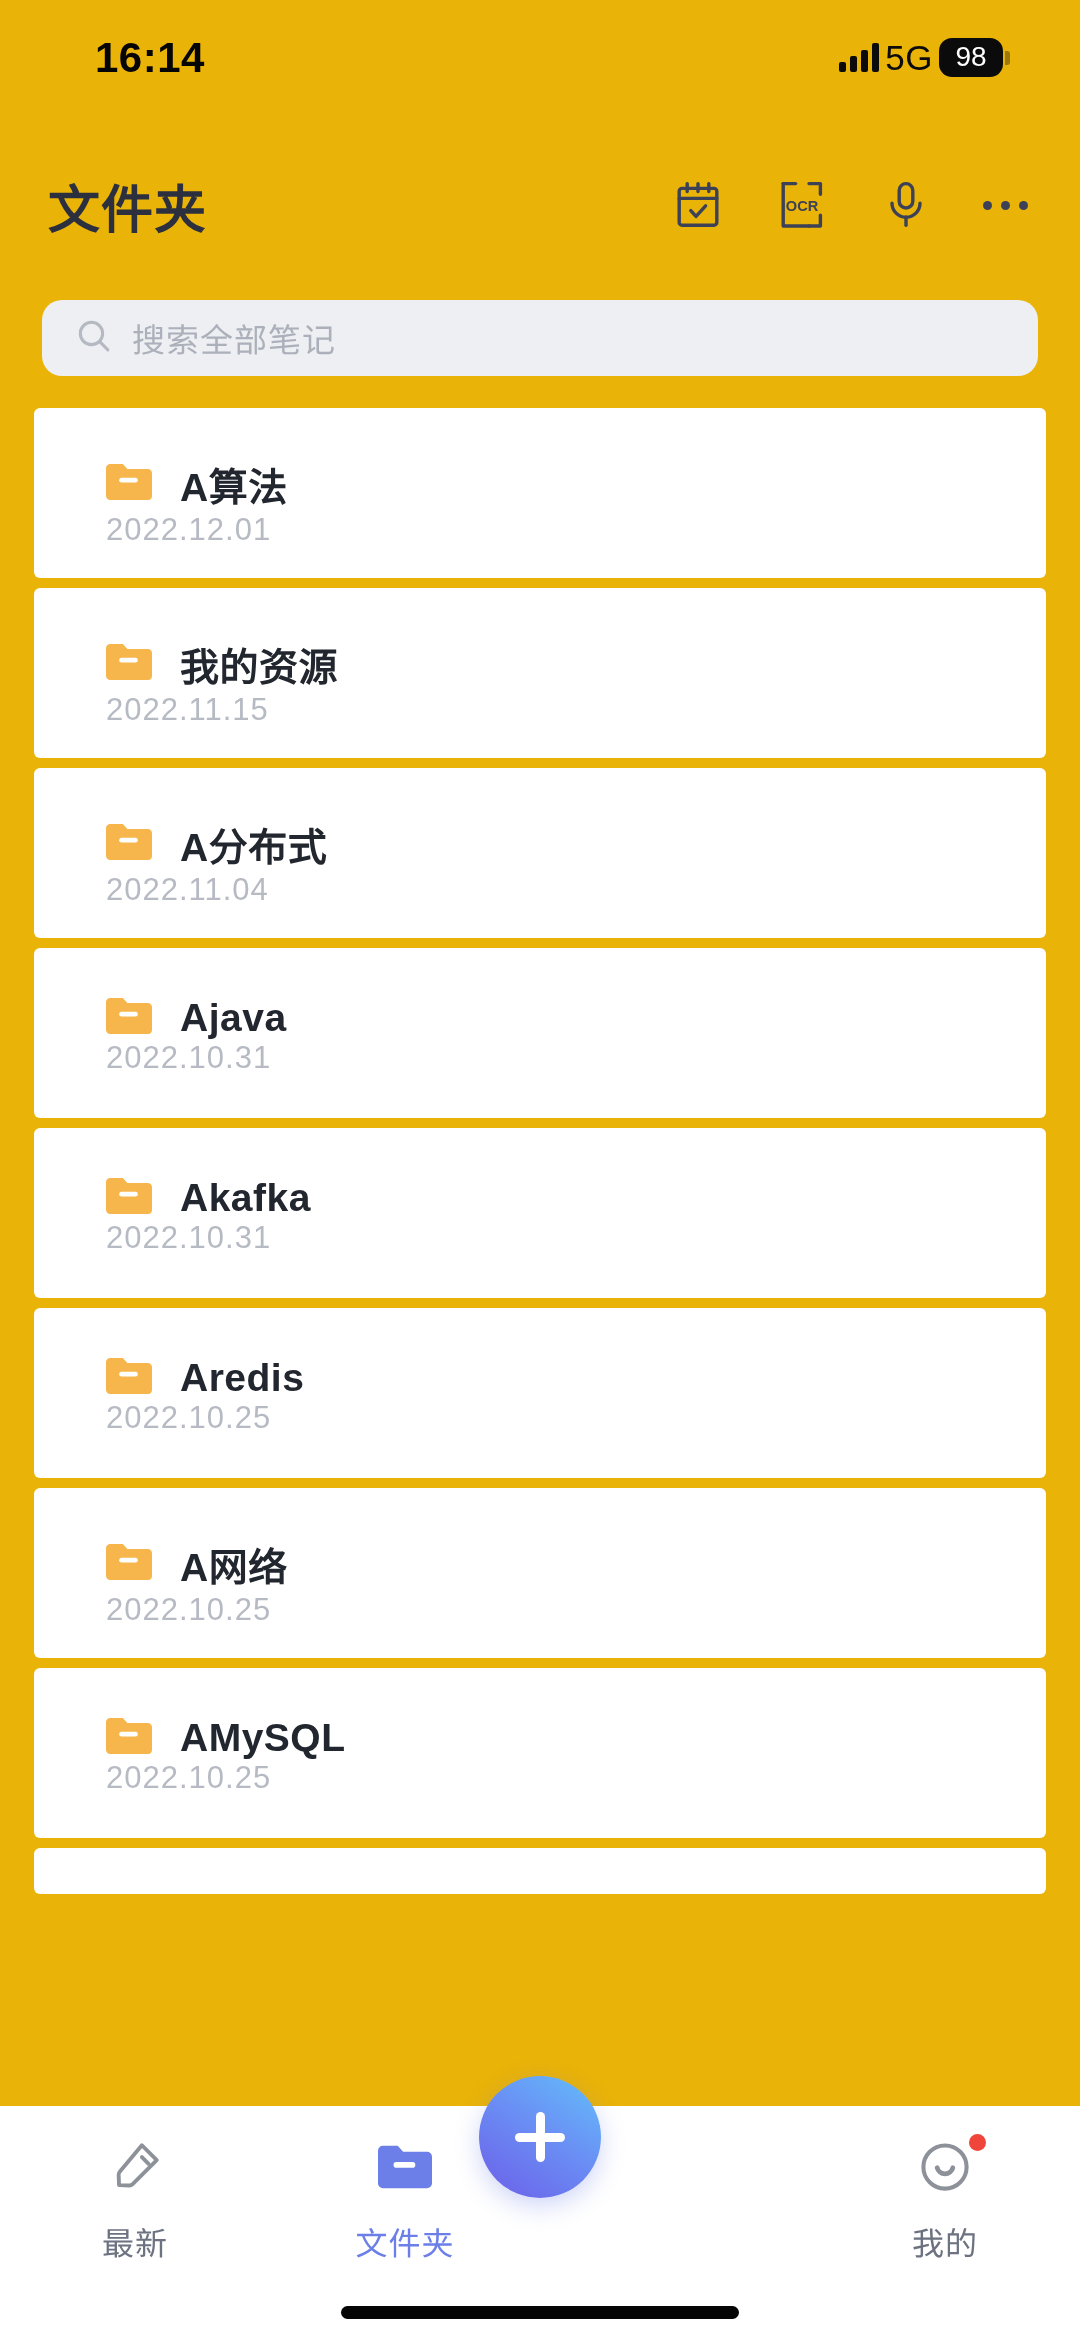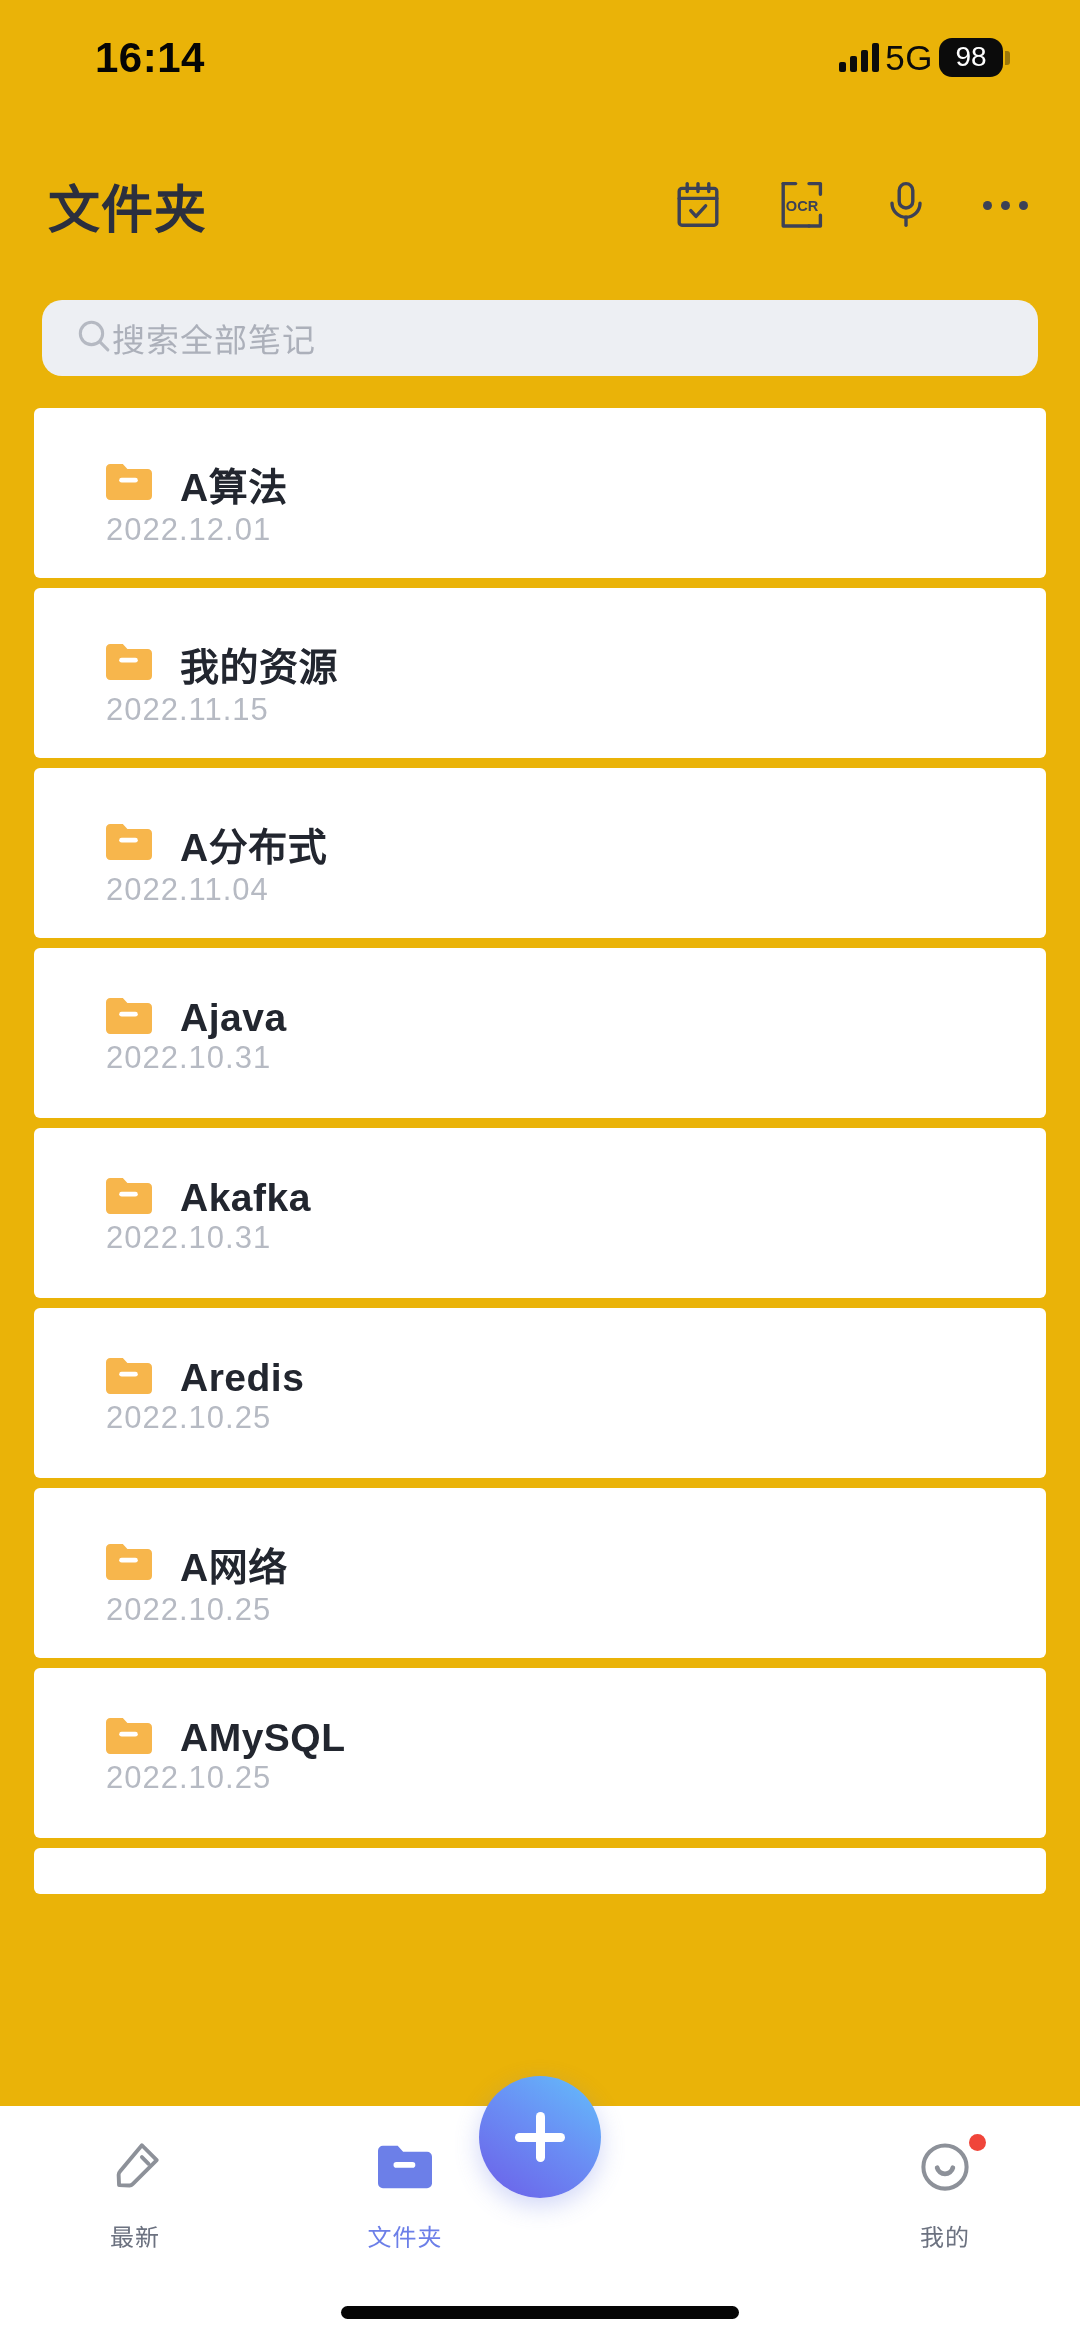--- a/index.html
+++ b/index.html
@@ -46,21 +46,21 @@
   .hdr-icons{ display:flex; align-items:center; gap:50px; }
   .hicon{ width:54px; height:54px; display:flex; align-items:center; justify-content:center; }
   .hicon svg{ display:block; }
   .dots{ display:flex; gap:9px; align-items:center; height:54px; }
   .dots span{ width:9px; height:9px; border-radius:50%; background:#3C4156; }
 
   
   .search{
     position:absolute; top:300px; left:42px; width:996px; height:76px;
     background:#EDEFF3; border-radius:20px;
-    display:flex; align-items:center; padding:0 34px; 
+    display:flex; align-items:center; padding:0 34px; gap:20px;
   }
   .search .mag{ flex:0 0 auto; }
   .search-ph{ font-size:33px; color:#ACB0BA; letter-spacing:1px; }
 
   
   .list{ position:absolute; top:408px; left:0; width:1080px; height:1700px; overflow:hidden; }
   .card{
     position:relative; width:1012px; margin:0 auto 10px; background:#FFFFFF;
     border-radius:6px; padding:48px 0 40px 0; height:170px;
   }
@@ -73,21 +73,21 @@
   
   .tabbar{
     position:absolute; left:0; bottom:0; width:1080px; height:235px;
     background:#FFFFFF; display:flex; align-items:flex-start;
     padding-top:30px;
   }
   .tab{
     flex:1; display:flex; flex-direction:column; align-items:center; gap:20px;
     position:relative;
   }
-  .tab .tlabel{ font-size:24px; color:#6C7280; letter-spacing:1px; }
+  .tab .tlabel{ font-size:32px; color:#6C7280; letter-spacing:1px; }
   .tab.active .tlabel{ color:#6C7FE8; }
   .tab .ticon{ height:62px; display:flex; align-items:center; justify-content:center; position:relative; }
   .reddot{
     position:absolute; top:-2px; right:-14px; width:17px; height:17px;
     border-radius:50%; background:#F0453A;
   }
   .fab-slot{ flex:1; }
   .fab{
     position:absolute; left:50%; transform:translateX(-50%);
     bottom:143px; width:122px; height:122px; border-radius:50%;

